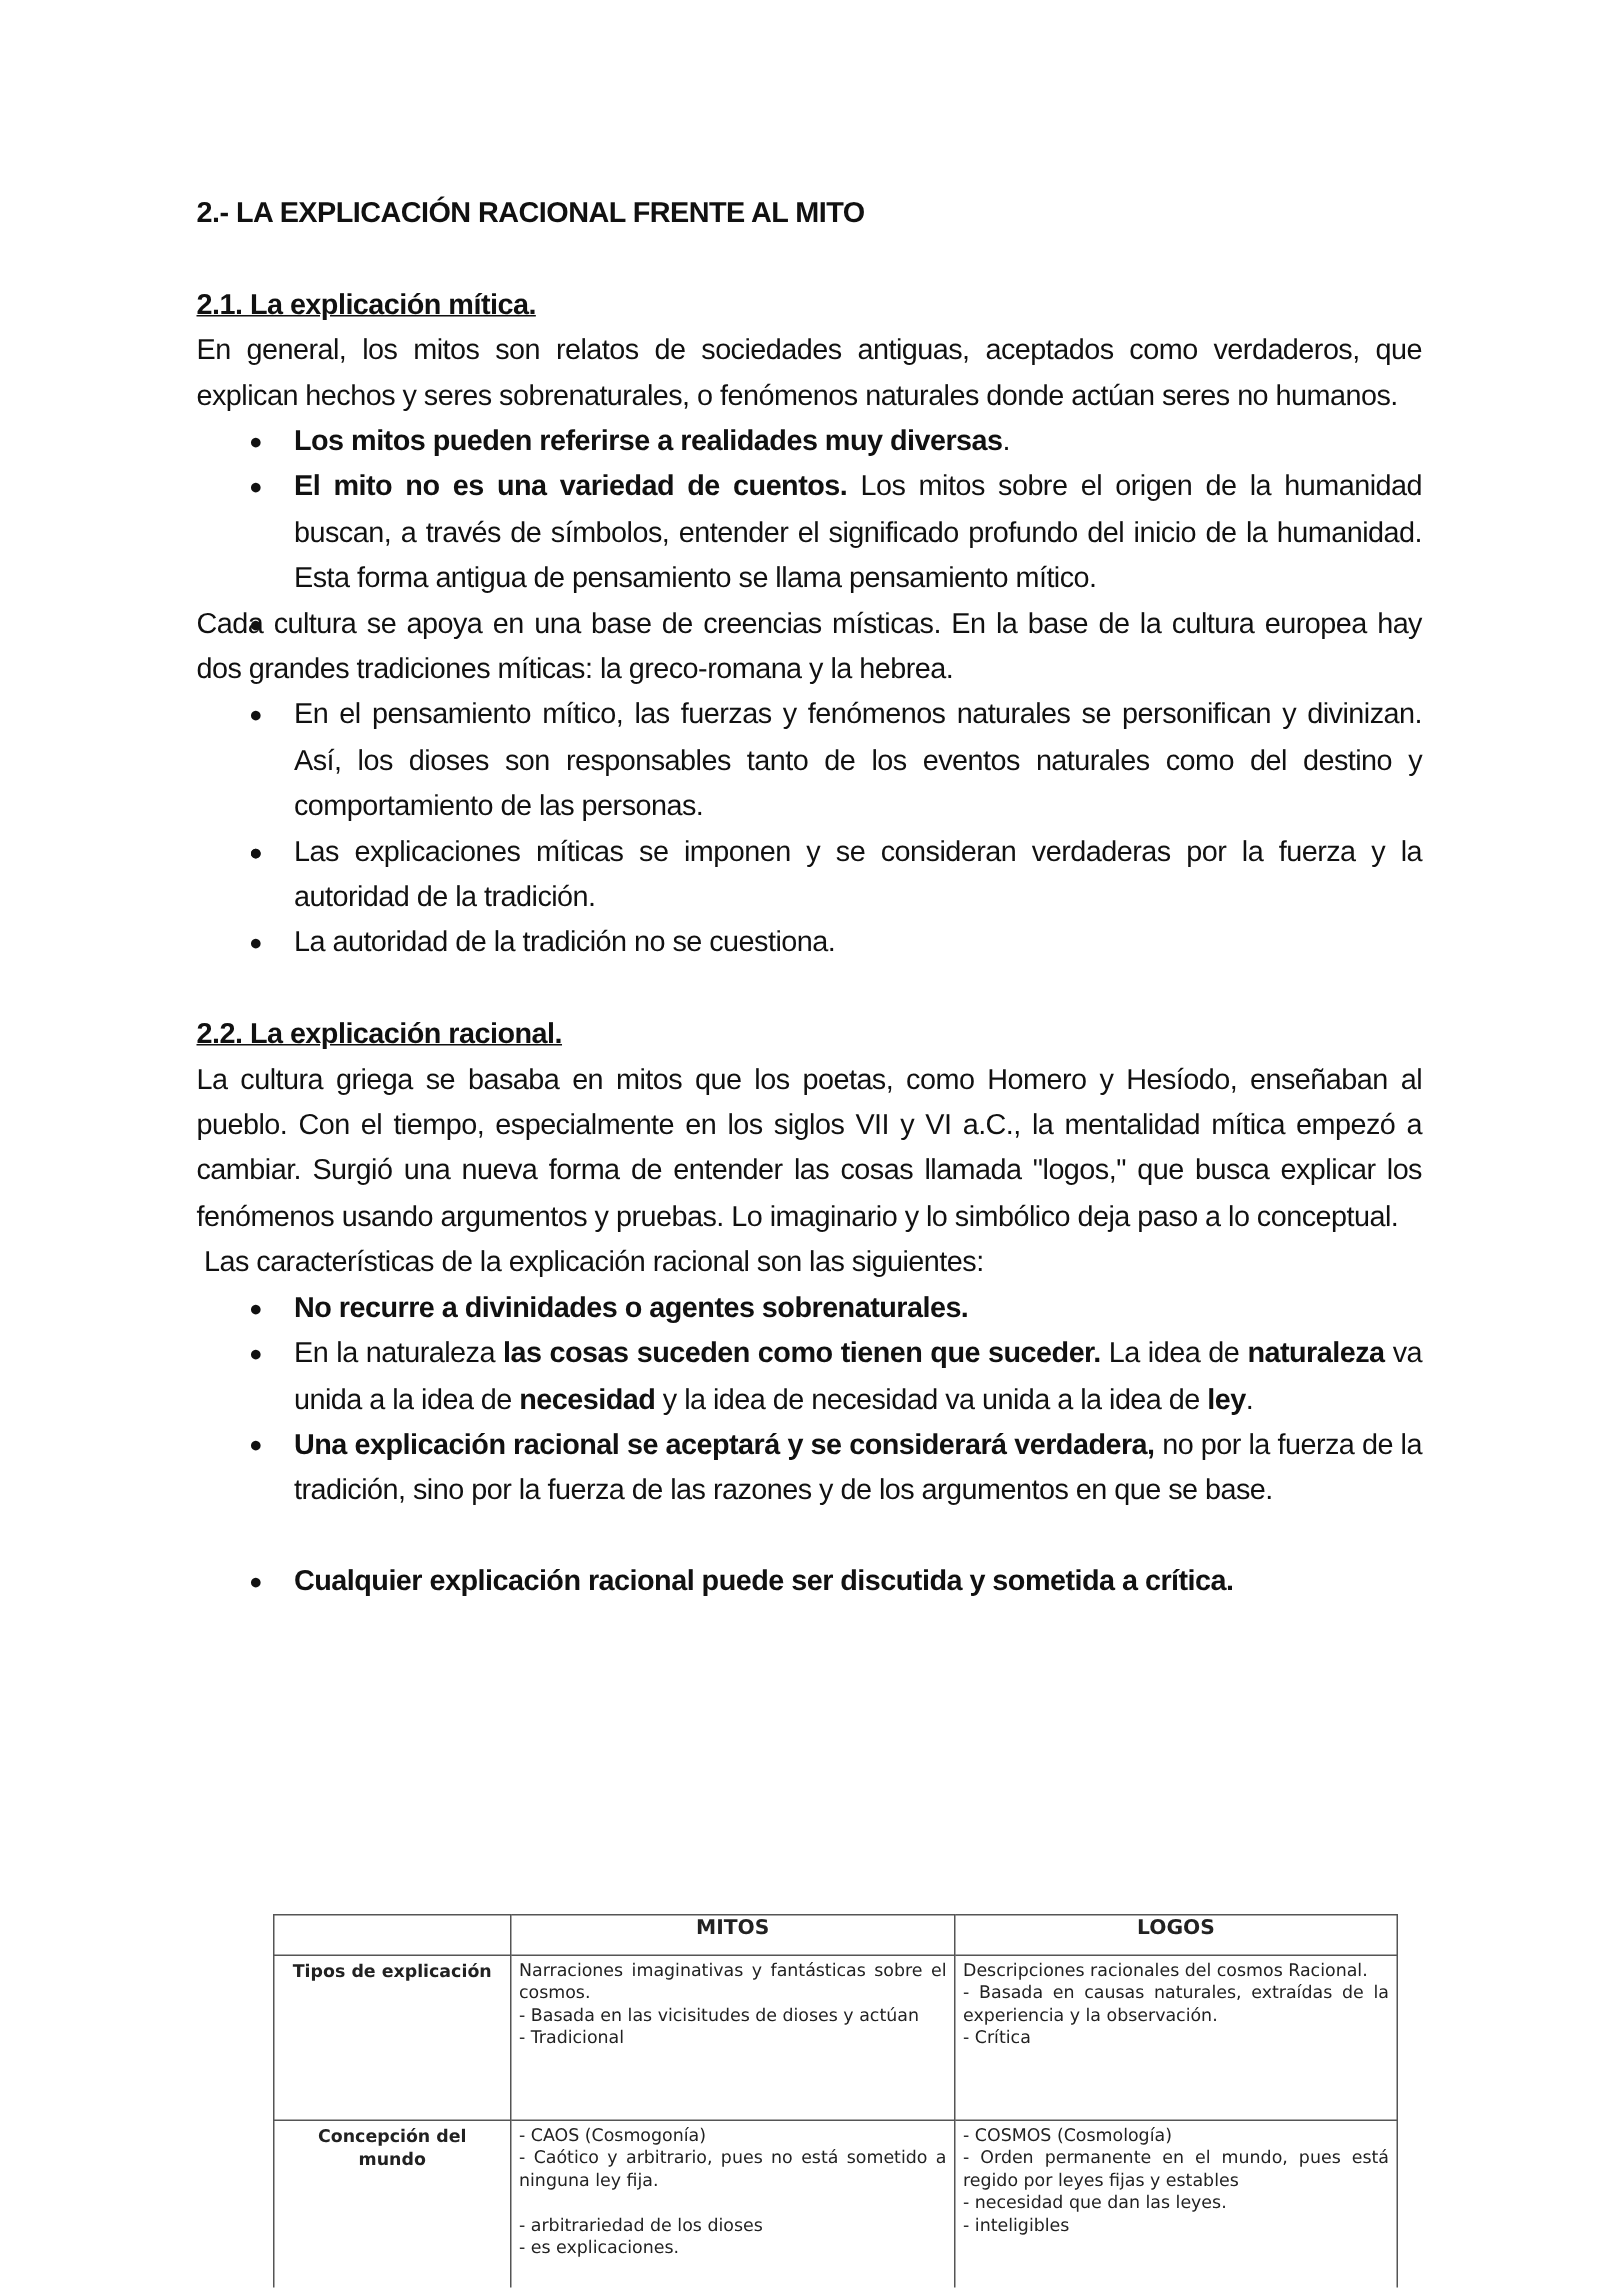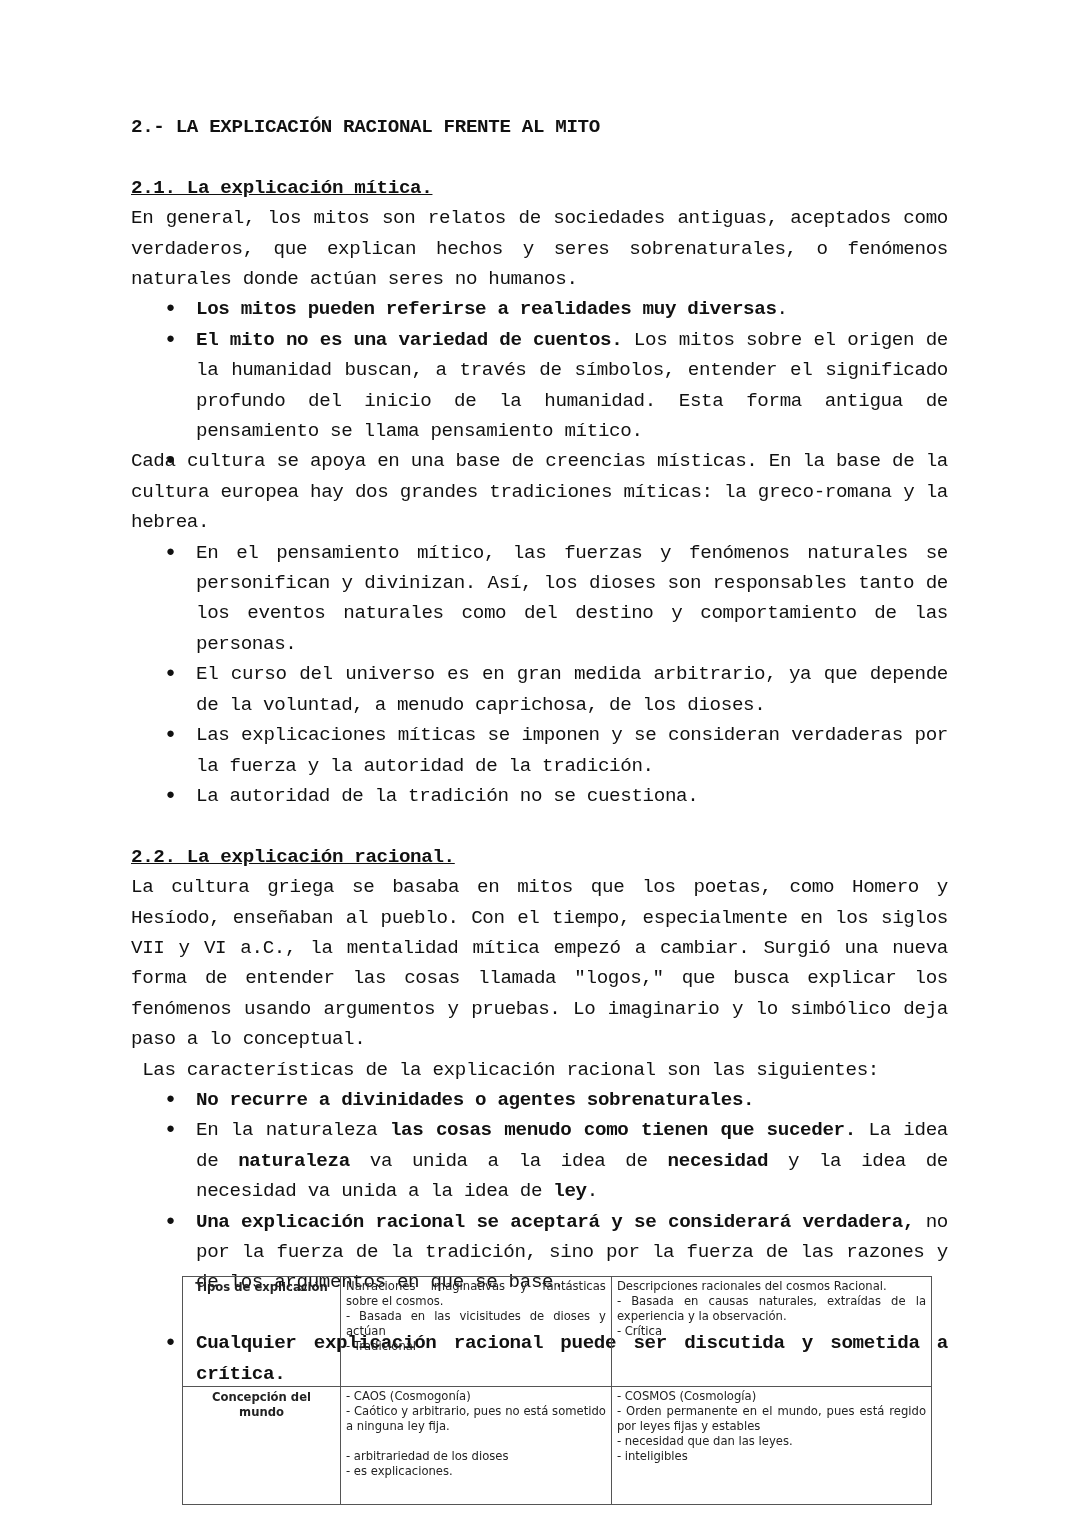--- a/index.html
+++ b/index.html
@@ -11,26 +11,25 @@
       width: 1080px;
       height: 1525px;
       position: relative;
       overflow: hidden;
       font-family: "Liberation Sans", sans-serif;
       color: #111111;
     }
     .page {
       position: absolute;
       left: 131px;
-      top: 112px;
+      top: 128px;
       width: 817px;
       font-size: 19.2px;
       line-height: 30.4px;
       letter-spacing: -0.35px;
-      font-family: Liberation Mono, monospace;
     }
     .h1 {
       font-weight: bold;
       height: 30.4px;
       margin: 0;
     }
     .spacer { height: 30.4px; }
     .h2 {
       font-weight: bold;
       text-decoration: underline;
@@ -126,21 +125,20 @@
 
   <p>Cada cultura se apoya en una base de creencias místicas. En la base de la cultura europea hay dos grandes tradiciones míticas: la greco-romana y la hebrea.</p>
 
   <ul>
     <li>
       <span class="bullet">●</span>
       <span>En el pensamiento mítico, las fuerzas y fenómenos naturales se personifican y divinizan. Así, los dioses son responsables tanto de los eventos naturales como del destino y comportamiento de las personas.</span>
     </li>
     <li>
       <span class="bullet">●</span>
-      <span>El curso del universo es en gran medida arbitrario, ya que depende de la voluntad, a menudo caprichosa, de los dioses.</span>
     </li>
     <li>
       <span class="bullet">●</span>
       <span>Las explicaciones míticas se imponen y se consideran verdaderas por la fuerza y la autoridad de la tradición.</span>
     </li>
     <li>
       <span class="bullet">●</span>
       <span>La autoridad de la tradición no se cuestiona.</span>
     </li>
   </ul>
@@ -151,38 +149,43 @@
   <p>La cultura griega se basaba en mitos que los poetas, como Homero y Hesíodo, enseñaban al pueblo. Con el tiempo, especialmente en los siglos VII y VI a.C., la mentalidad mítica empezó a cambiar. Surgió una nueva forma de entender las cosas llamada "logos," que busca explicar los fenómenos usando argumentos y pruebas. Lo imaginario y lo simbólico deja paso a lo conceptual.</p>
   <p class="last-left" style="white-space:pre;"> Las características de la explicación racional son las siguientes:</p>
 
   <ul>
     <li>
       <span class="bullet">●</span>
       <b>No recurre a divinidades o agentes sobrenaturales.</b>
     </li>
     <li>
       <span class="bullet">●</span>
-      <span>En la naturaleza </span><b>las cosas menudo como tienen que suceder.</b><span> La idea de </span><b>naturaleza</b><span> va unida a la idea de </span><b>necesidad</b><span> y la idea de necesidad va unida a la idea de </span><b>ley</b><span>.</span>
+      <span>En la naturaleza </span><b>las cosas suceden como tienen que suceder.</b><span> La idea de </span><b>naturaleza</b><span> va unida a la idea de </span><b>necesidad</b><span> y la idea de necesidad va unida a la idea de </span><b>ley</b><span>.</span>
     </li>
     <li>
       <span class="bullet">●</span>
       <b>Una explicación racional se aceptará y se considerará verdadera,</b><span> no por la fuerza de la tradición, sino por la fuerza de las razones y de los argumentos en que se base.</span>
     </li>
   </ul>
   <div class="spacer"></div>
   <ul>
     <li>
       <span class="bullet">●</span>
       <b>Cualquier explicación racional puede ser discutida y sometida a crítica.</b>
     </li>
   </ul>
 </div>
 
 <table class="cmp-table">
   <tbody>
+      <tr>
+    <th class="rowhead"></th>
+    <th class="col-mitos">MITOS</th>
+    <th>LOGOS</th>
+  </tr>
   <tr class="row1">
     <td class="rowhead">Tipos de explicación</td>
     <td class="cell">
       <p>Narraciones imaginativas y fantásticas sobre el cosmos.</p>
       <p>- Basada en las vicisitudes de dioses y actúan</p>
       <p>- Tradicional</p>
     </td>
     <td class="cell">
       <p>Descripciones racionales del cosmos Racional.</p>
       <p>- Basada en causas naturales, extraídas de la experiencia y la observación.</p>

